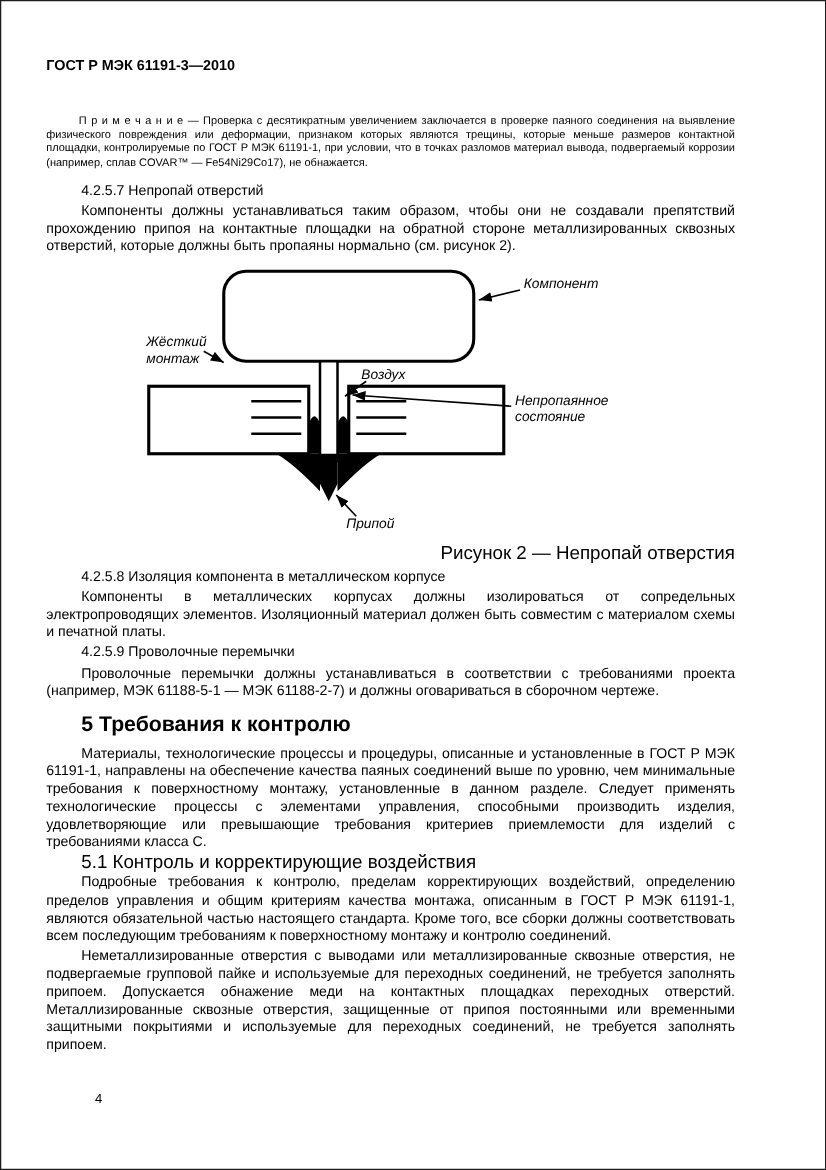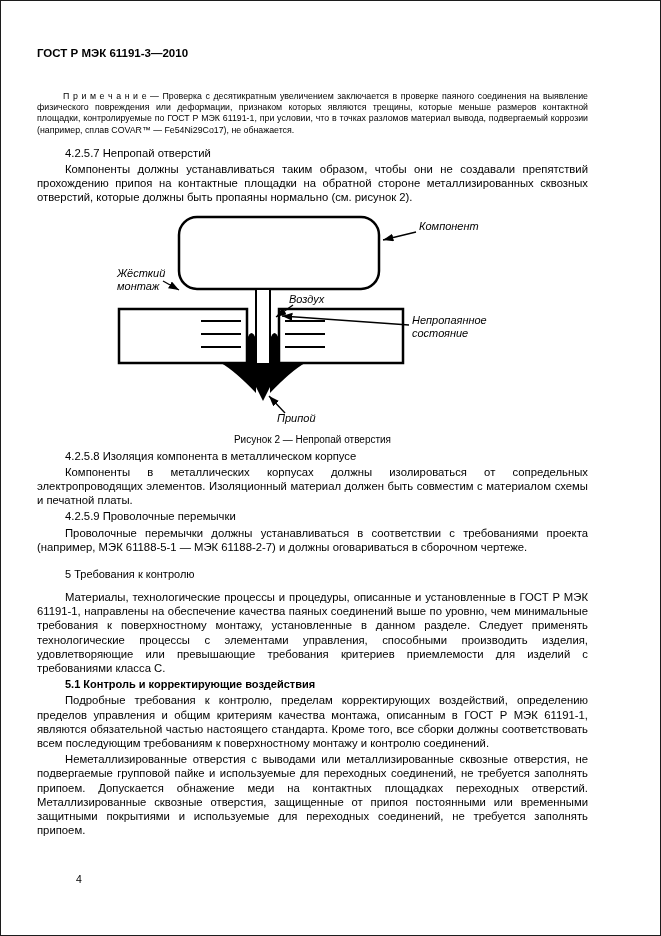--- a/index.html
+++ b/index.html
@@ -33,42 +33,42 @@
     margin:2px 0;
   }
   p.body {
     font-size:11.3px;
     line-height:14.2px;
     text-align:justify;
     text-indent:28px;
     margin:0 0 2px 0;
   }
   .h-bold {
-    font-size:11px;
+    font-size:15px;
     line-height:14.2px;
-    font-weight:bold;
+    font-weight:normal;
     text-indent:28px;
     margin:2px 0;
   }
   .h-section {
-    font-size:11px;
+    font-size:17px;
     line-height:16px;
-    font-weight:normal;
+    font-weight:bold;
     text-indent:28px;
     margin:12px 0 8px 0;
   }
   figure.fig {
     margin:8px auto 4px auto;
     text-align:center;
   }
   .fig svg { display:block; margin:0 auto; }
   .fig-caption {
-    font-size:10px;
+    font-size:15px;
     margin-top:6px;
-    text-align:center;
+    text-align:right;
   }
   .fig-label {
     font-style:italic;
     font-size:11px;
     font-family:"Liberation Sans", sans-serif;
   }
   .page-number {
     position:absolute;
     left:75px;
     bottom:50px;

